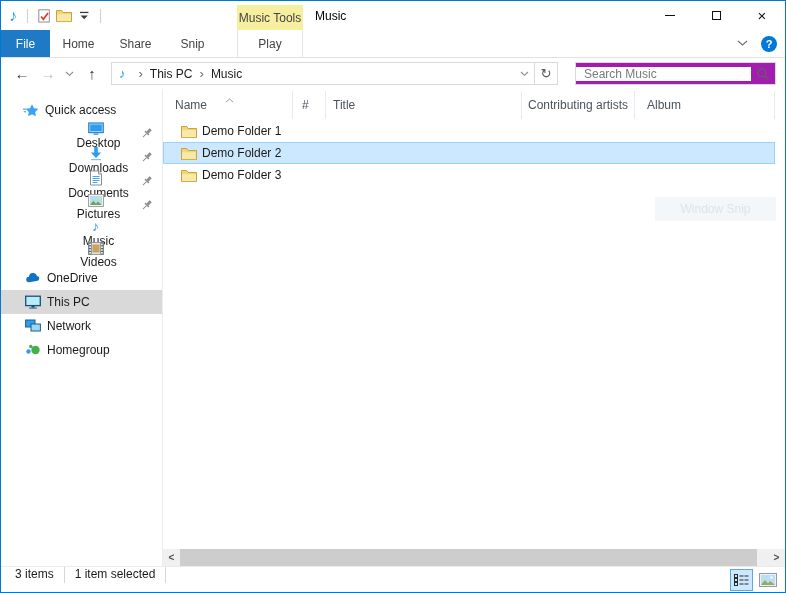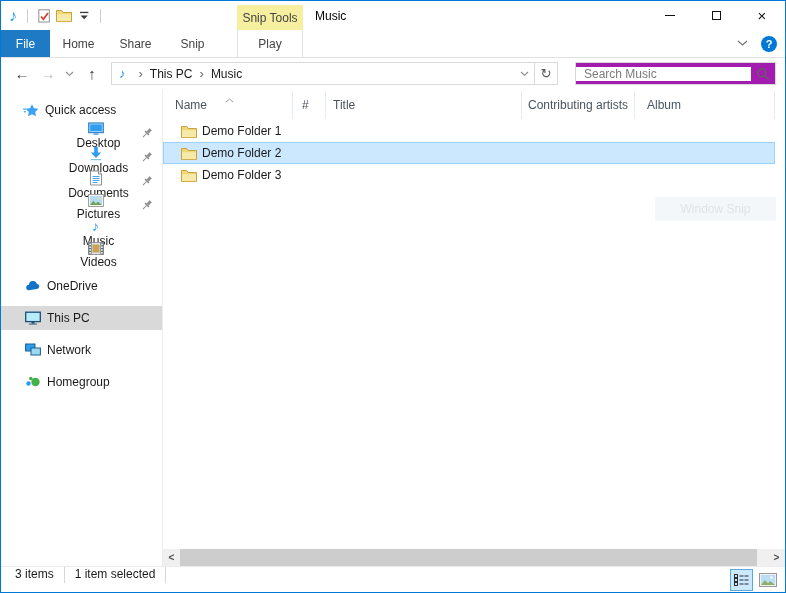--- a/index.html
+++ b/index.html
@@ -55,21 +55,21 @@
   .searchbox input::placeholder { color:#7a7a7a; opacity:1; }
   .search-mag { width:24px; display:flex; justify-content:center; }
 
   
   .content { height:477px; display:flex; background:#fff; }
   .sidebar { width:162px; border-right:1px solid #ededed; padding-top:9px; position:relative; }
   .side-item { height:24px; display:flex; align-items:center; position:relative; }
   .side-item .icn { width:16px; display:flex; justify-content:center; margin-right:6px; }
   .side-item.lvl0 { padding-left:22px; }
   .side-item.lvl1 { padding-left:34px;flex-direction:column; }
-  .side-item.root { padding-left:24px; margin-top:8px; }
+  .side-item.root { padding-left:24px; }
   .side-item.selected { background:#d9d9d9; }
   .pin { position:absolute; right:9px; top:5px; }
   .note-glyph { color:#1e9af0; font-size:14px; }
 
   .filearea { flex:1; position:relative; }
   .colheaders { display:flex; height:28px; margin-top:2px; color:#4a545e; position:relative; }
   .col { display:flex; align-items:center; border-right:1px solid #e4eaf0; padding-left:8px; }
   .col.c-name { width:130px; padding-left:12px; position:relative; }
   .col.c-num { width:33px; padding-left:9px; }
   .col.c-title { width:196px; padding-left:7px; }
@@ -119,21 +119,21 @@
           </svg>
       </span>
       <span class="qat-btn">
         <svg width="11" height="9" viewBox="0 0 11 9">
             <rect x="1" y="0.8" width="8.4" height="1.3" fill="#3b3b3b"></rect>
             <path d="M1.6 4.4h7.2L5.2 8.2z" fill="#3b3b3b"></path>
           </svg>
       </span>
       <span class="vsep"></span>
     </div>
-    <div class="ctx-tab">Snip Tools</div>
+    <div class="ctx-tab">Music Tools</div>
     <div class="win-title">Music</div>
     <div class="caption">
       <div class="cap-btn">
           <span class="glyph-min"></span>
         </div>
       <div class="cap-btn">
           <span class="glyph-max"></span>
         </div>
       <div class="cap-btn">
           <span class="glyph-close">×</span>

